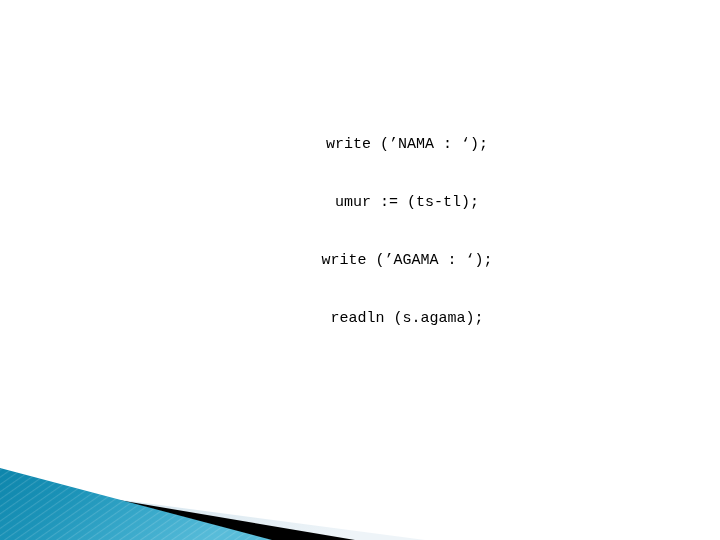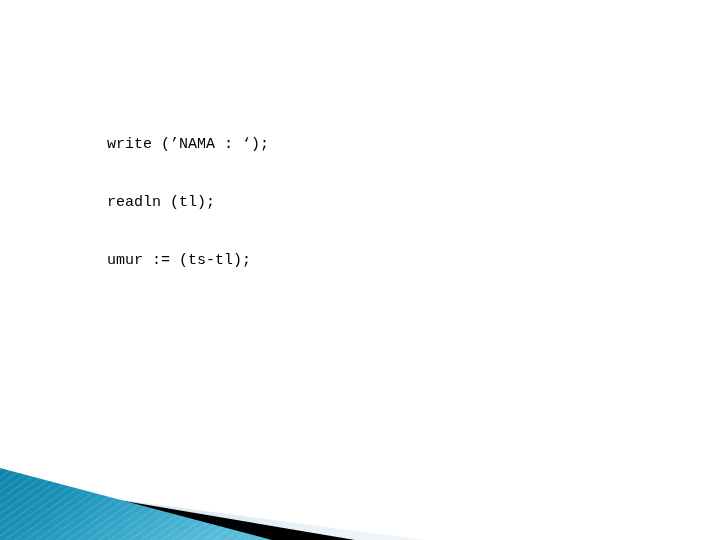--- a/index.html
+++ b/index.html
@@ -10,20 +10,21 @@
   }
   body {
     font-family: "Liberation Sans", sans-serif;
   }
   .slide {
     position: relative;
     width: 720px;
     height: 540px;
     background: #ffffff;
     overflow: hidden;
+    text-align: center;
   }
 
   
   .corner-decor {
     position: absolute;
     left: 0;
     bottom: 0;
     width: 440px;
     height: 100px;
     pointer-events: none;
@@ -53,22 +54,23 @@
     height: 19.35px;
   }
 </style>
 </head>
 <body>
 
 <div class="slide">
 
   <div class="code-block">
     <div class="code-line">write (’NAMA : ‘);</div>
-    <div class="code-line">readln (tl);</div>
     <div class="code-line">umur := (ts-tl);</div>
+    <div class="code-line">write (’AGAMA : ‘);</div>
+    <div class="code-line">readln (s.agama);</div>
     
     
     
     
     
     
     
     
     
     

